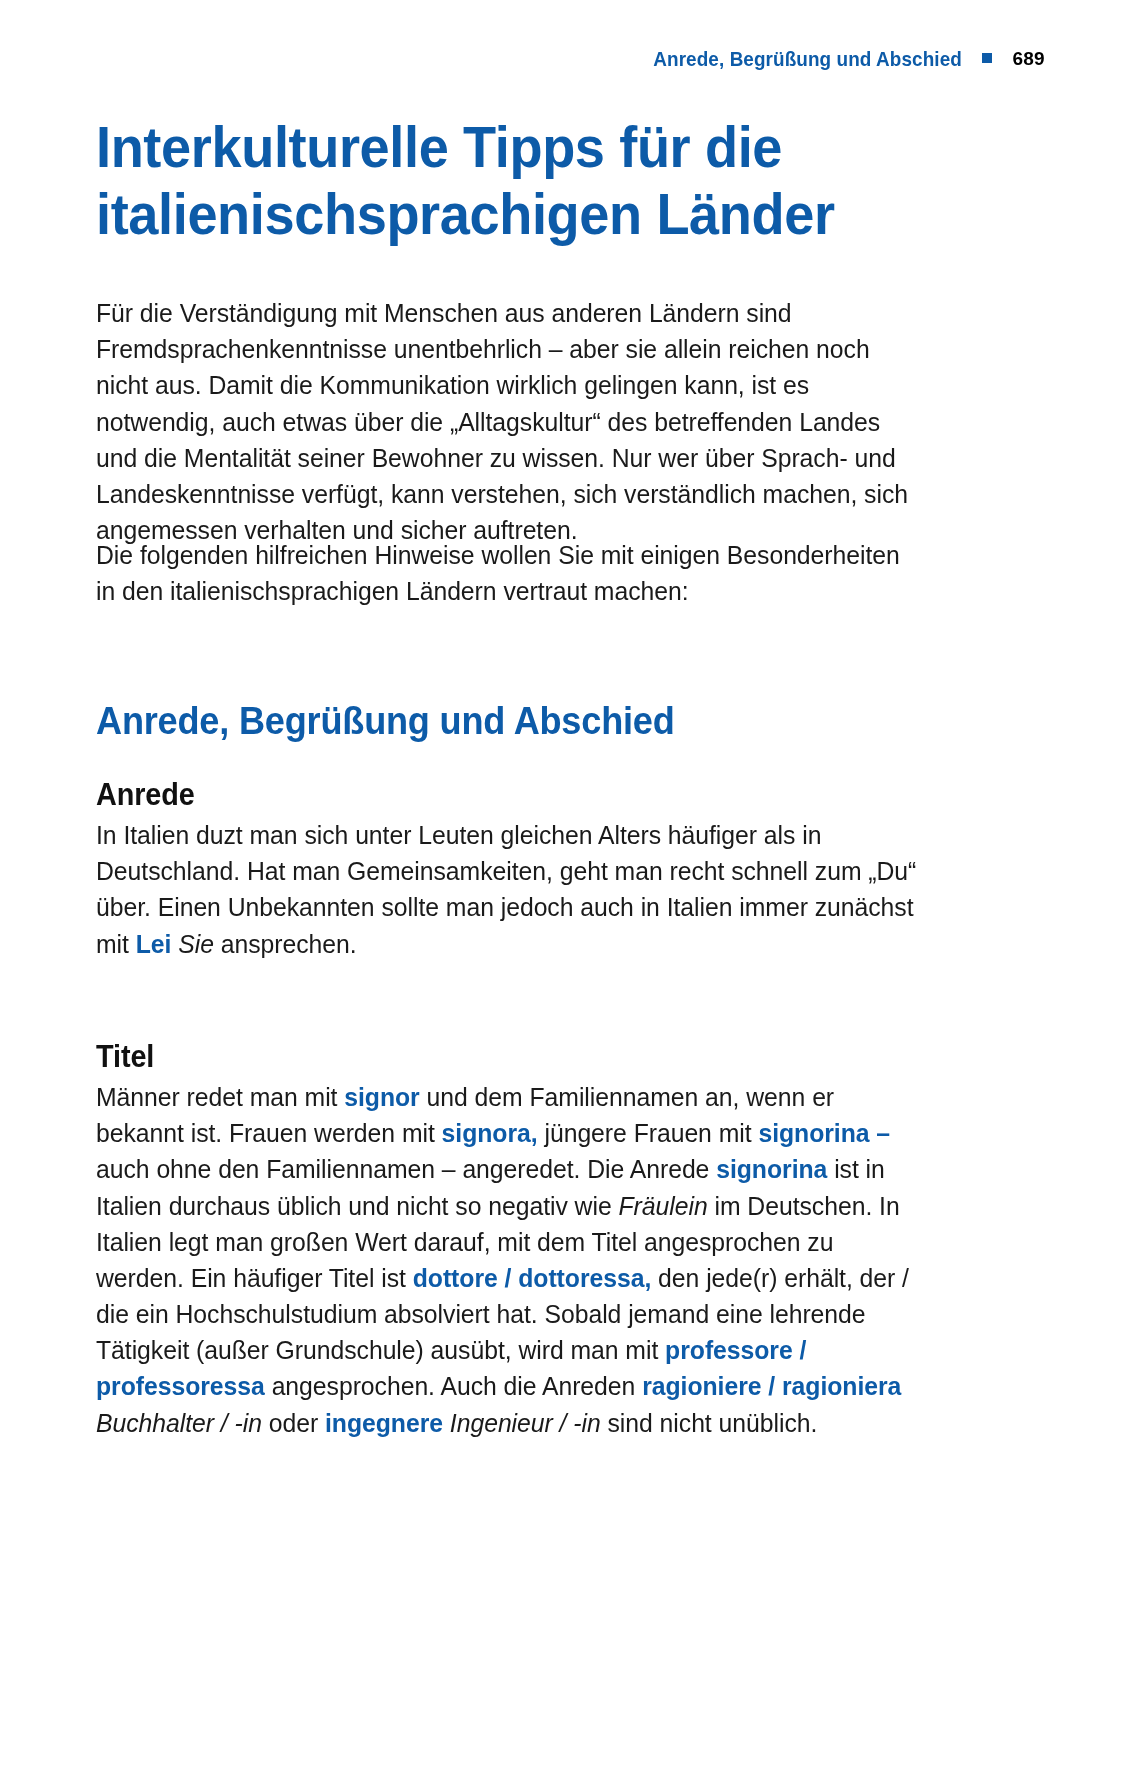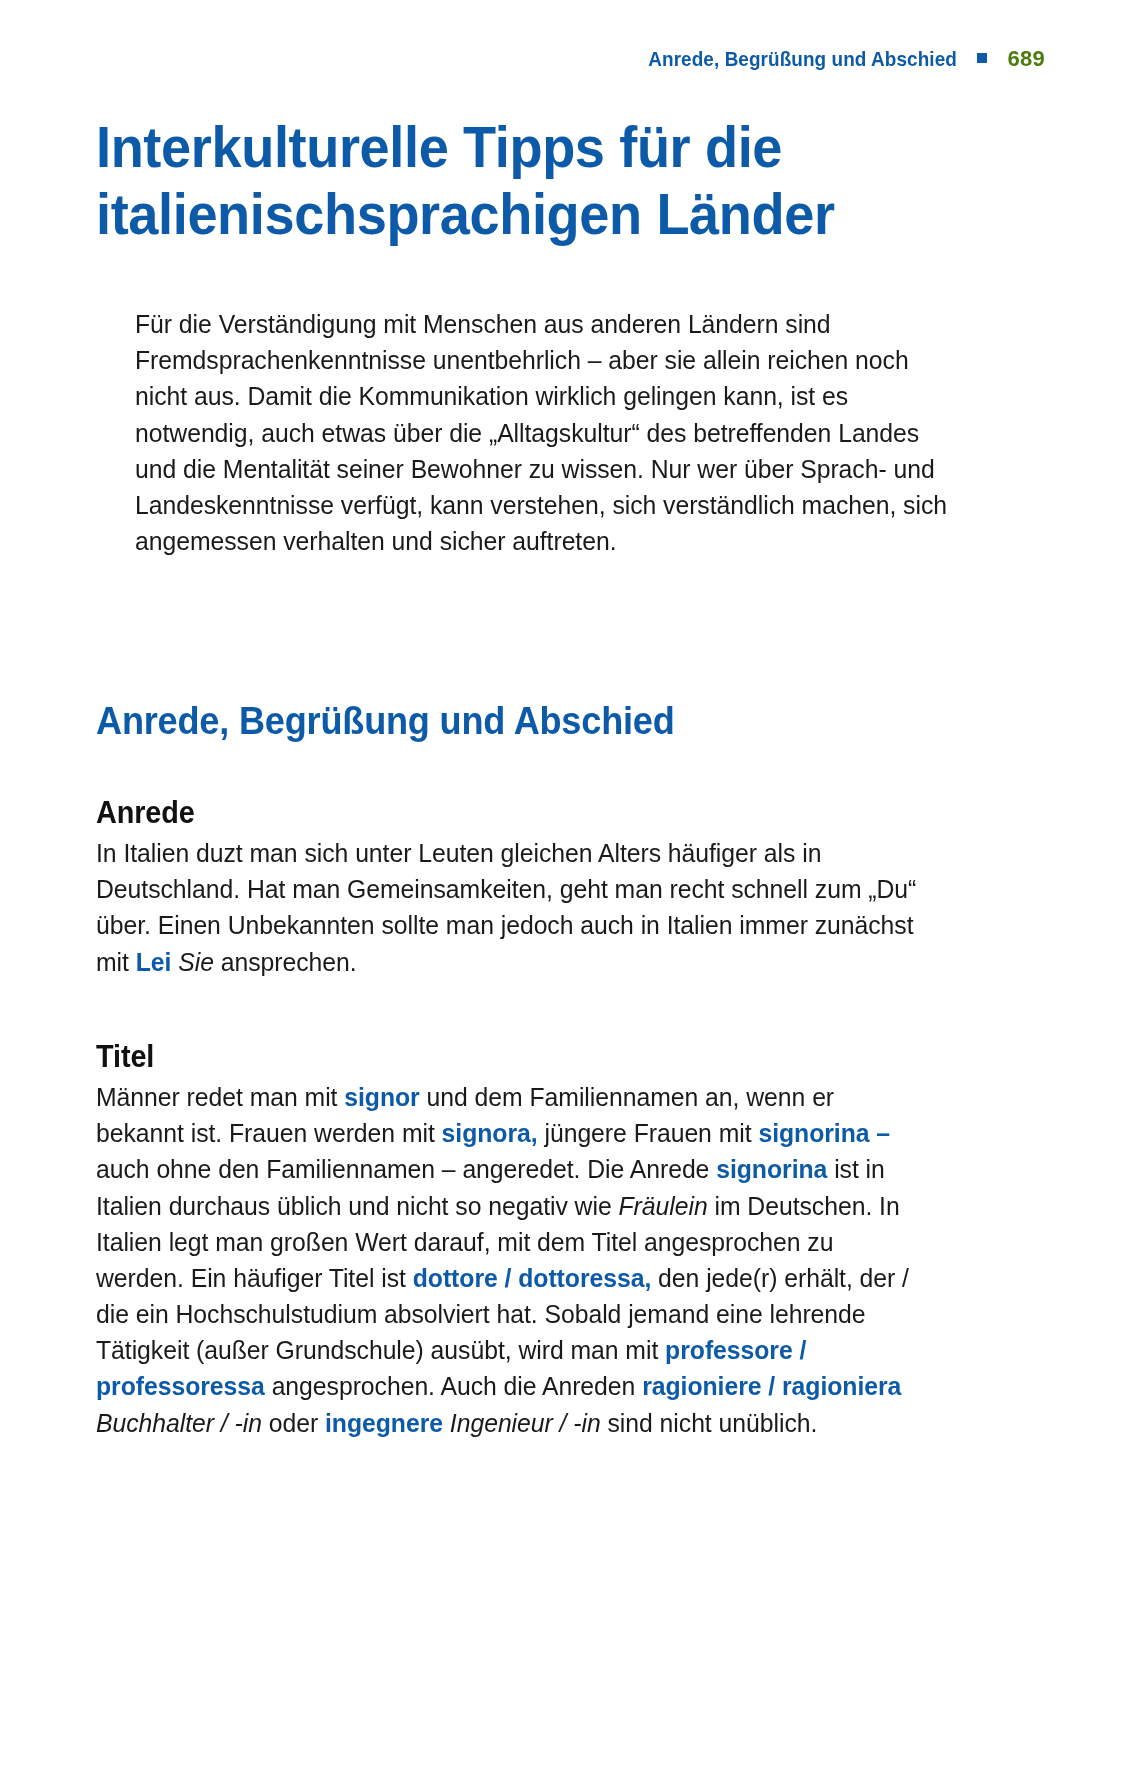--- a/index.html
+++ b/index.html
@@ -43,23 +43,23 @@
     white-space: nowrap;
   }
   .running-head-bullet {
     width: 10px;
     height: 10px;
     background: #0d5ba8;
     display: inline-block;
     margin: 0 4px 2px 4px;
   }
   .running-head-page {
-    font-size: 22px;
+    font-size: 19px;
     font-weight: 700;
-    color: #4d7c0f;
+    color: #000000;
     letter-spacing: .3px;
   }
 
   
   .chapter-title {
     color: #0d5ba8;
     font-size: 57px;
     font-weight: 700;
     line-height: 1.17;
     letter-spacing: -.4px;
@@ -129,28 +129,31 @@
     <span class="running-head-page">689</span>
   </div>
 
   <div class="blk" style="top:114px;">
     <h1 class="chapter-title">
       <span class="t-line">Interkulturelle Tipps für die</span>
       <span class="t-line">italienischsprachigen Länder</span>
     </h1>
   </div>
 
-  <div class="blk" style="top:306px;margin-left:39px;">
+  <div class="blk" style="top:295px;">
     <p class="body-para">Für die Verständigung mit Menschen aus anderen Ländern sind Fremdsprachenkenntnisse unentbehrlich – aber sie allein reichen noch nicht aus. Damit die Kommunikation wirklich gelingen kann, ist es notwendig, auch etwas über die „Alltagskultur“ des betreffenden Landes und die Mentalität seiner Bewohner zu wissen. Nur wer über Sprach- und Landeskenntnisse verfügt, kann verstehen, sich verständlich machen, sich angemessen verhalten und sicher auftreten.</p>
   </div>
 
+  <div class="blk" style="top:537px;">
+    <p class="body-para">Die folgenden hilfreichen Hinweise wollen Sie mit einigen Besonderheiten in den italienischsprachigen Ländern vertraut machen:</p>
+  </div>
 
   <h2 class="section-heading" style="top:700px;">Anrede, Begrüßung und Abschied</h2>
 
-  <div class="blk" style="top:777px;margin-top:18px;">
+  <div class="blk" style="top:777px;">
     <h3 class="sub-heading">Anrede</h3>
     <p class="body-para"><span>In Italien duzt man sich unter Leuten gleichen Alters häufiger als in Deutschland. Hat man Gemeinsamkeiten, geht man recht schnell zum „Du“ über. Einen Unbekannten sollte man jedoch auch in Italien immer zunächst mit </span><span class="it-term">Lei</span><span> </span><span class="de-gloss">Sie</span><span> ansprechen.</span></p>
   </div>
 
   <div class="blk" style="top:1009px;margin-top:30px;">
     <h3 class="sub-heading">Titel</h3>
     <p class="body-para"><span>Männer redet man mit </span><span class="it-term">signor</span><span> und dem Familiennamen an, wenn er bekannt ist. Frauen werden mit </span><span class="it-term">signora,</span><span> jüngere Frauen mit </span><span class="it-term">signorina –</span><span> auch ohne den Familiennamen – angeredet. Die Anrede </span><span class="it-term">signorina</span><span> ist in Italien durchaus üblich und nicht so negativ wie </span><span class="de-gloss">Fräulein</span><span> im Deutschen. In Italien legt man großen Wert darauf, mit dem Titel angesprochen zu werden. Ein häufiger Titel ist </span><span class="it-term">dottore / dottoressa,</span><span> den jede(r) erhält, der / die ein Hochschulstudium absolviert hat. Sobald jemand eine lehrende Tätigkeit (außer Grundschule) ausübt, wird man mit </span><span class="it-term">professore / professoressa</span><span> angesprochen. Auch die Anreden </span><span class="it-term">ragioniere / ragioniera</span><span> </span><span class="de-gloss">Buchhalter / -in</span><span> oder </span><span class="it-term">ingegnere</span><span> </span><span class="de-gloss">Ingenieur / -in</span><span> sind nicht unüblich.</span></p>
   </div>
 
 </div>

